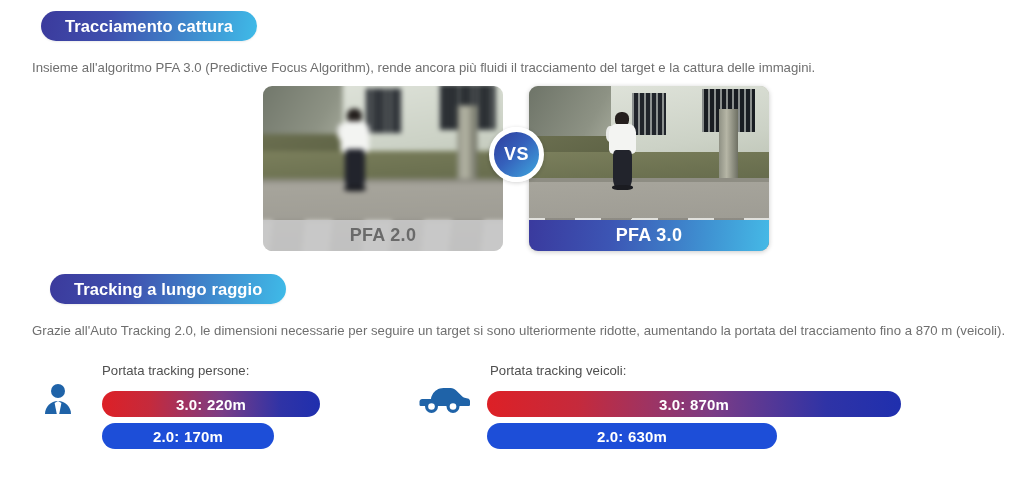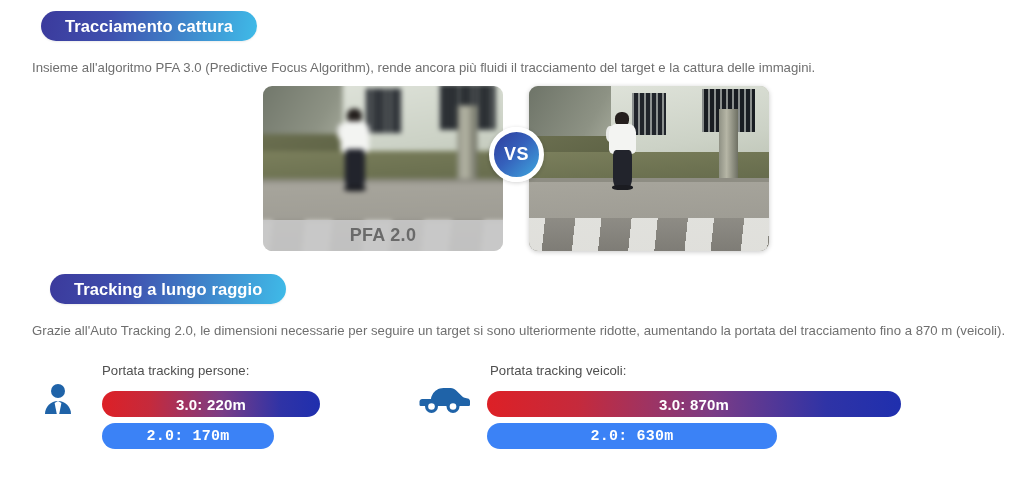--- a/index.html
+++ b/index.html
@@ -199,21 +199,21 @@
     display: flex;
     align-items: center;
     justify-content: center;
     color: #ffffff;
     font-size: 15px;
     font-weight: bold;
     letter-spacing: 0.2px;
     white-space: nowrap;
   }
   .bar-new { background: linear-gradient(90deg, #dd2026 0%, #c52a3c 22%, #7a3c86 55%, #2f33a6 82%, #1f2fae 100%); }
-  .bar-old { background: #3b82f6; color: #ffffff; font-family: Liberation Mono, monospace; }
+  .bar-old { background: #1d4ed8; color: #ffffff; }
 
   #bar-persons-new  { left: 70px; top: 28px; width: 218px; }
   #bar-persons-old  { left: 70px; top: 60px; width: 172px; }
   #bar-vehicles-new { left: 69px; top: 28px; width: 414px; }
   #bar-vehicles-old { left: 69px; top: 60px; width: 290px; }
 </style>
 </head>
 <body>
 
 <div id="badge-fluid" class="badge">Tracciamento cattura</div>
@@ -262,20 +262,21 @@
     <div class="curb"></div>
     <div class="sidewalk"></div>
     <div class="road"></div>
     <div class="stripes"></div>
     <div class="person-arm"></div>
     <div class="person-head"></div>
     <div class="person-torso"></div>
     <div class="person-legs"></div>
     <div class="person-shoe"></div>
   </div>
+  <div class="photo-caption caption-new">PFA 3.0</div>
 </div>
 
 <div id="vs-badge">VS</div>
 
 <div id="badge-range" class="badge">Tracking a lungo raggio</div>
 
 <div id="para-range" class="para">Grazie all'Auto Tracking 2.0, le dimensioni necessarie per seguire un target si sono ulteriormente ridotte, aumentando la portata del tracciamento fino a 870 m (veicoli).</div>
 
 <div id="group-persons" class="range-group">
   <div class="range-icon">

